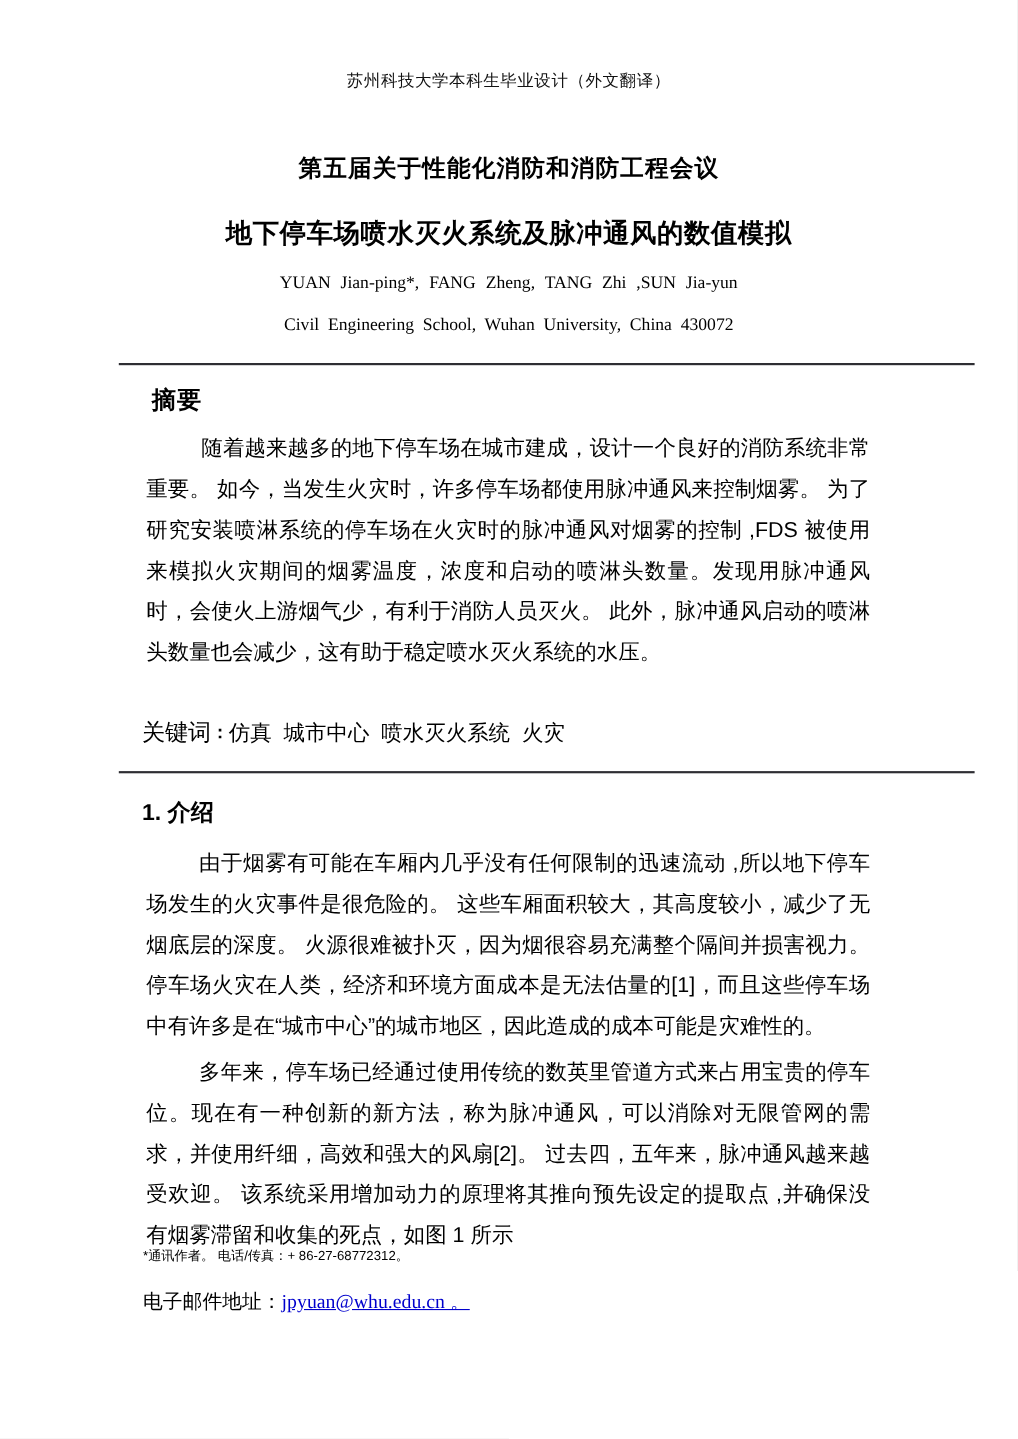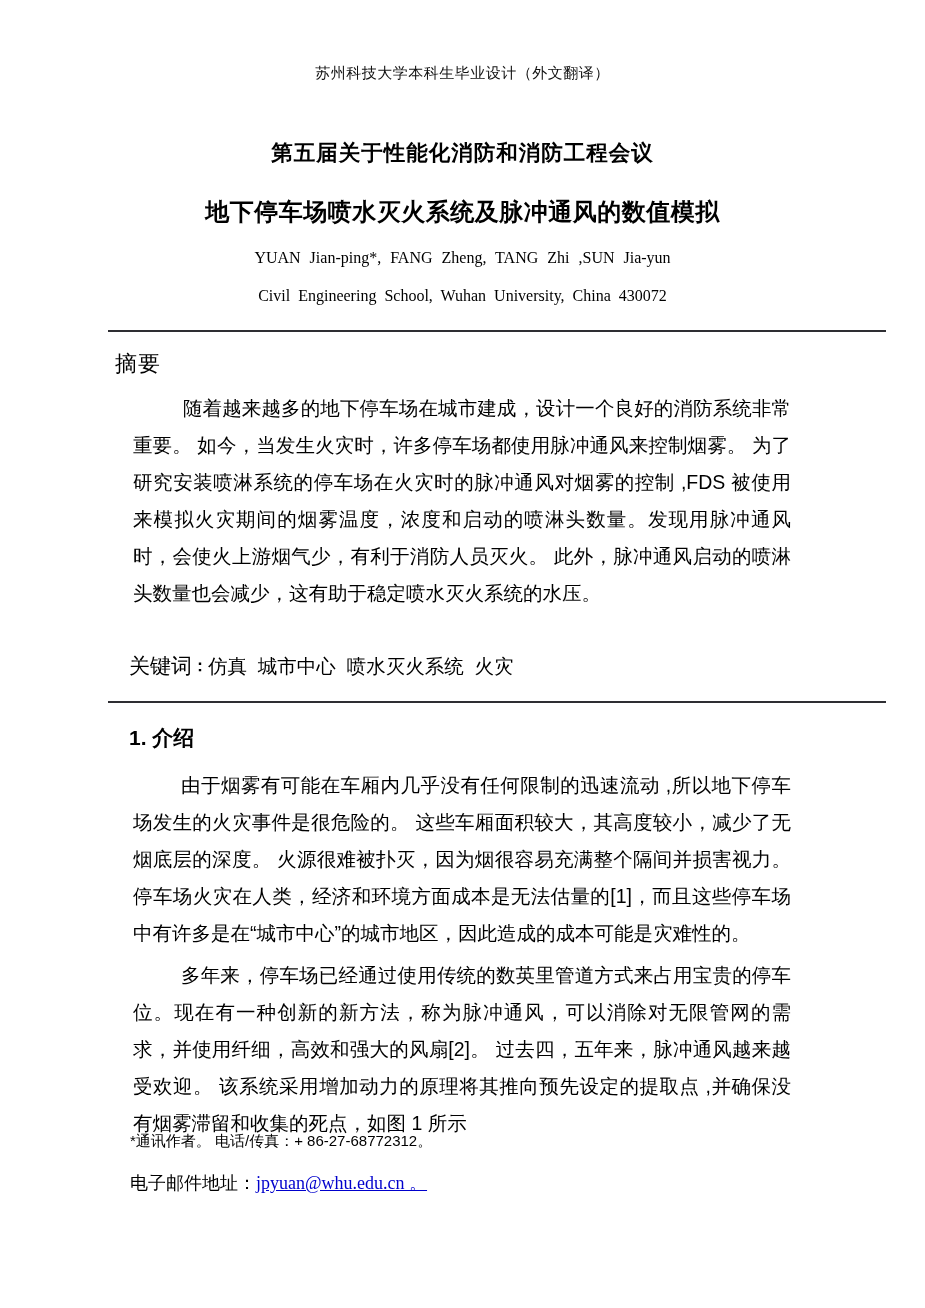--- a/index.html
+++ b/index.html
@@ -46,22 +46,22 @@
   }
   .divider {
     position:absolute;
     left:108px; width:778px; height:0;
     border-top:2px solid #2e2e33;
   }
   .divider-top { top:330px; }
   .divider-mid { top:701px; }
 
   .h-abstract {
-    position:absolute; left:115px; top:349px;
-    font-size:22px; font-weight:normal; letter-spacing:1px;
+    position:absolute; left:138px; top:349px;
+    font-size:22px; font-weight:bold; letter-spacing:1px;
   }
   .abstract-body {
     position:absolute; left:133px; top:390px; width:658px;
     font-size:19.5px; line-height:37px;
     text-align:justify;
     text-indent:50px;
   }
   .keywords-line {
     position:absolute; left:129px; top:652px; width:700px;
     font-size:19.5px;
@@ -80,21 +80,21 @@
   .body-text p {
     margin:0;
     font-size:19.5px; line-height:37px;
     text-align:justify;
     text-indent:48px;
   }
   .body-text p + p { margin-top:5px; }
 
   .footnote-1 {
     position:absolute; left:130px; top:1130px; width:700px;
-    font-size:15px; line-height:22px;
+    font-size:12px; line-height:22px;
   }
   .footnote-2 {
     position:absolute; left:130px; top:1172px; width:700px;
     font-size:18px; line-height:22px;
   }
   a.email-link {
     font-family:"Liberation Serif", serif;
     color:#0000cc;
     text-decoration:underline;
     cursor:pointer;

